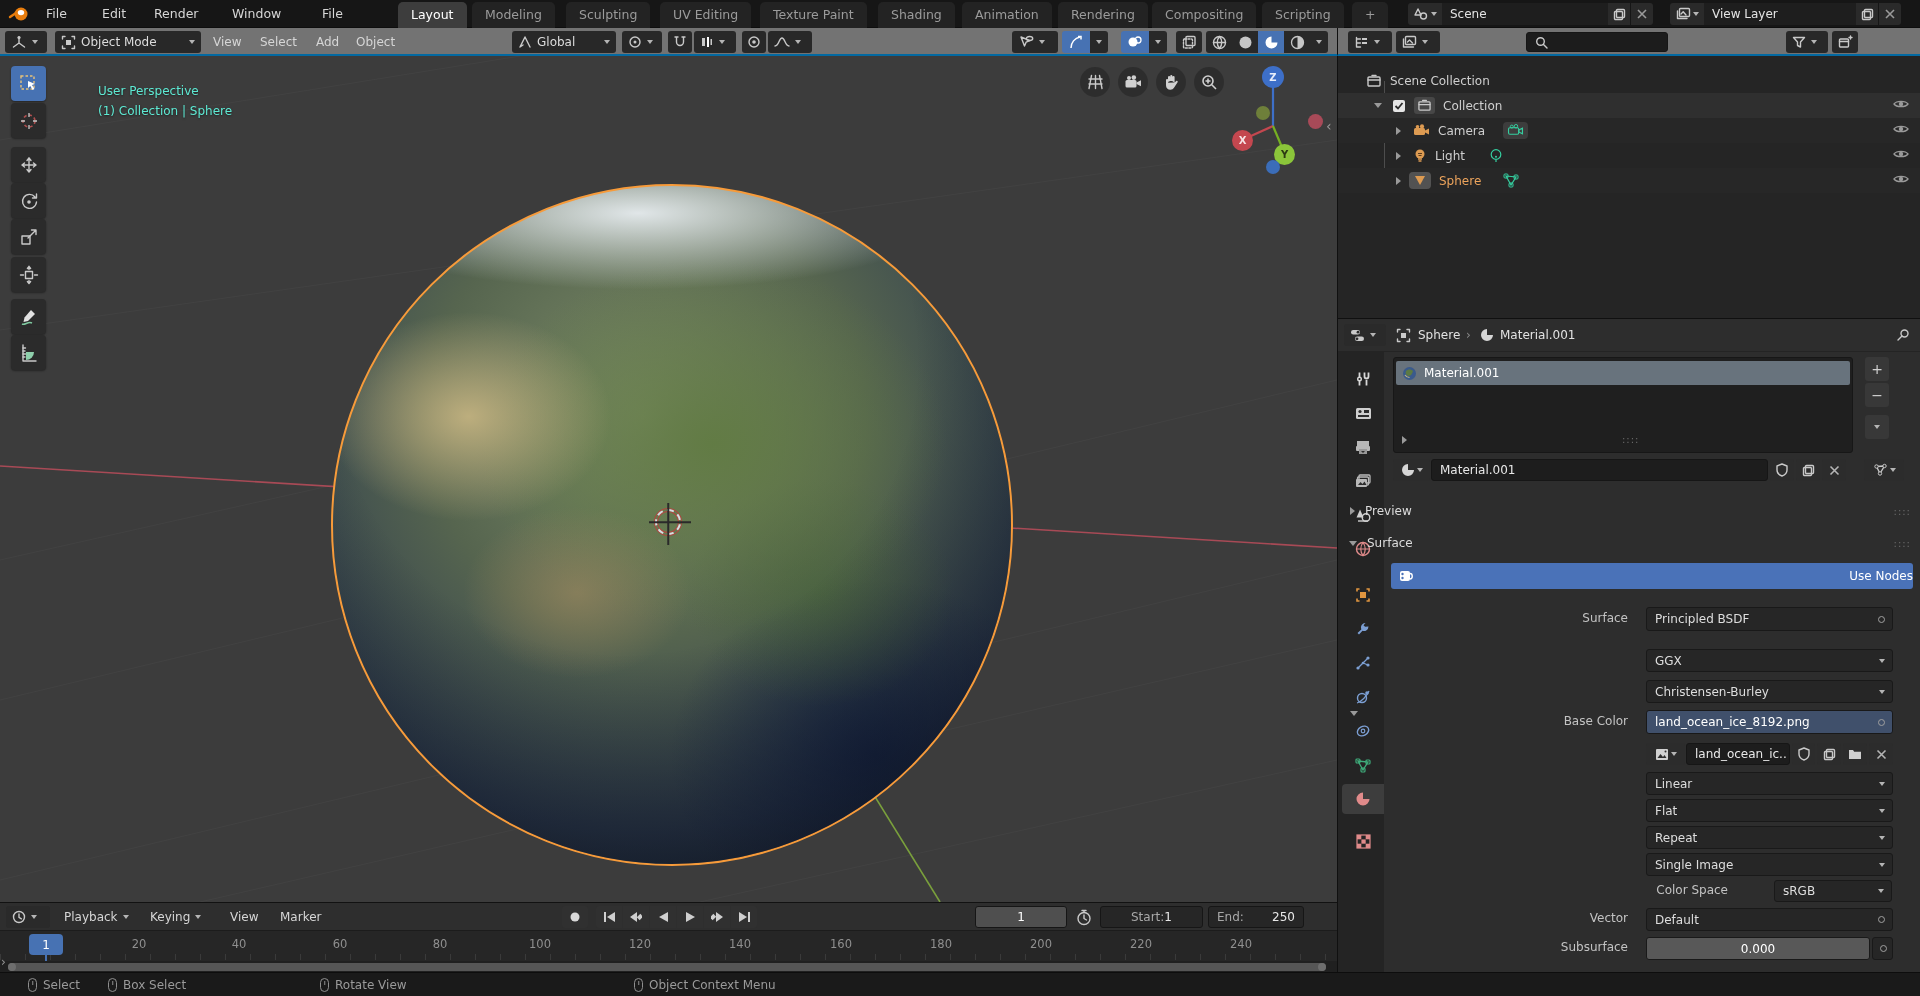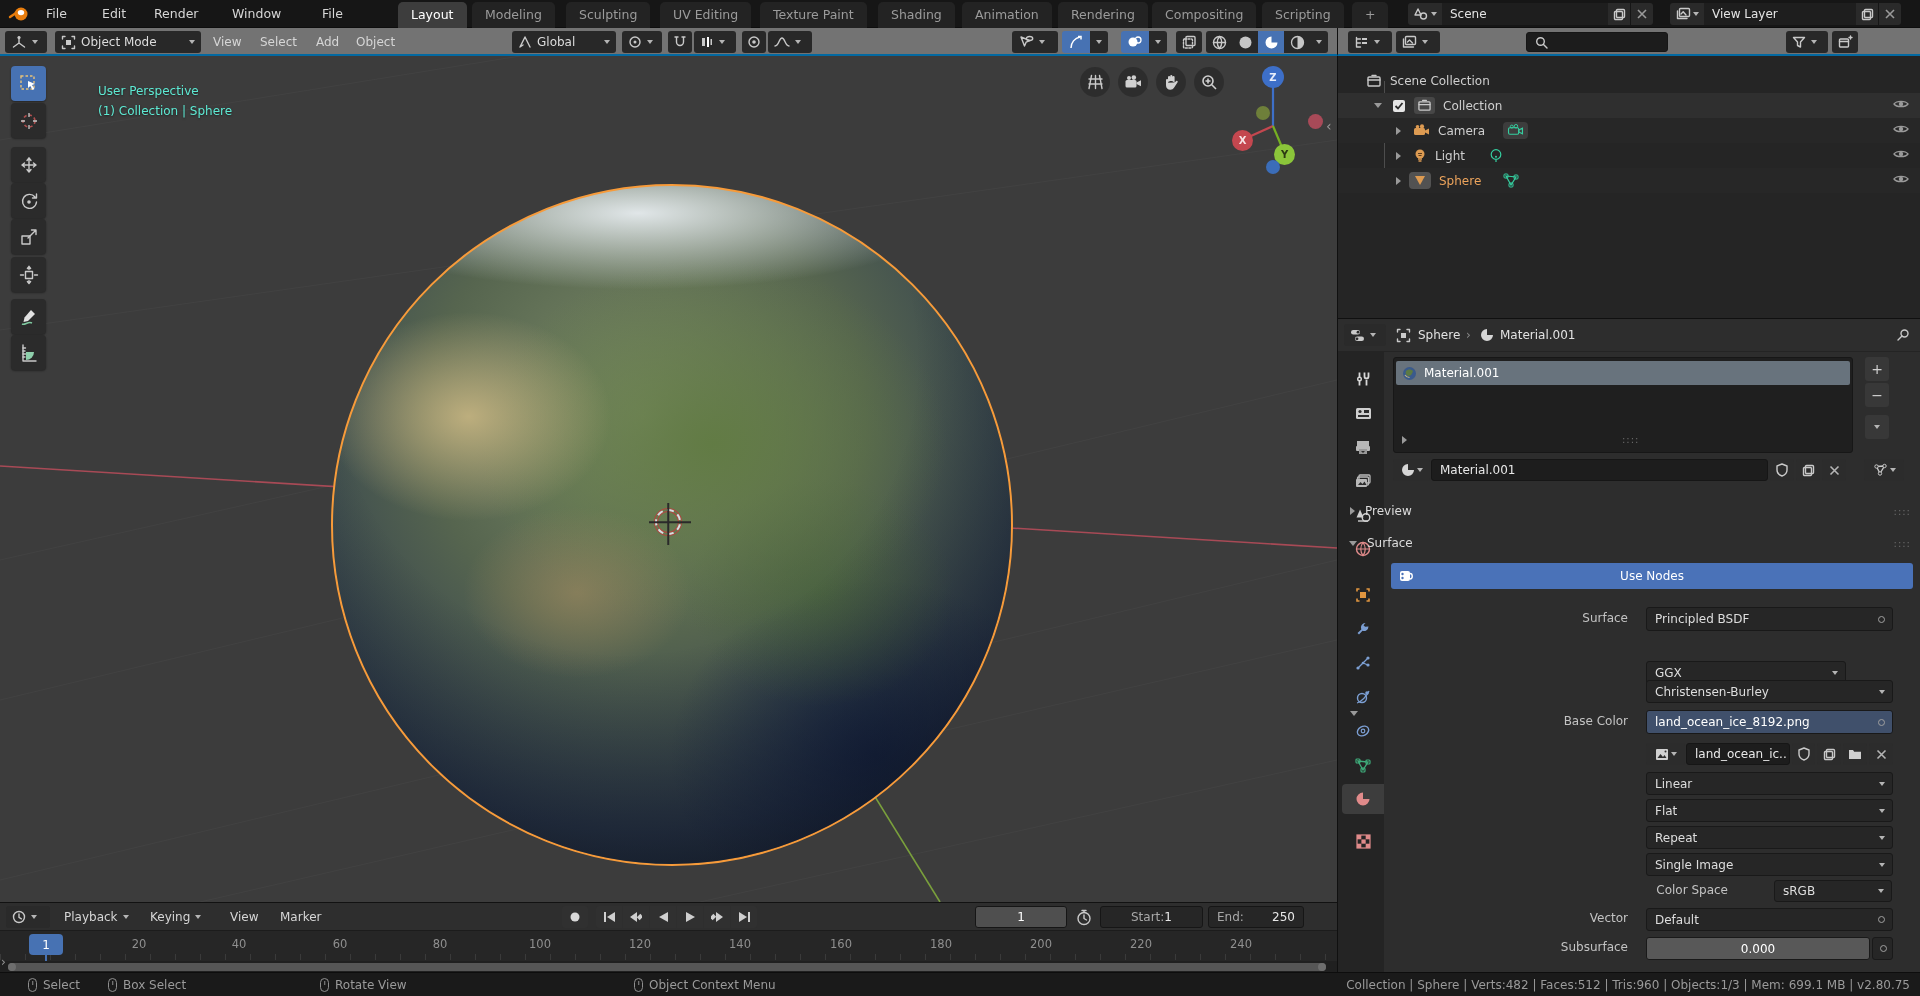--- a/index.html
+++ b/index.html
@@ -69,21 +69,21 @@
   .field{position:absolute;background:#1d1d1d;border:1px solid #161616;border-radius:3px;display:flex;align-items:center;padding:0 8px;color:#e8e8e8}
   .drop{position:absolute;background:#262626;border:1px solid #191919;border-radius:3px;display:flex;align-items:center;padding:0 8px;color:#dedede}
   .drop .chev{position:absolute;right:7px}
   .plabel{position:absolute;color:#c3c3c3;text-align:right}
   .socket{position:absolute;right:7px;width:7px;height:7px;border:1.5px solid #9f9f9f;border-radius:50%}
   .miniicon{position:absolute;top:0;height:22px;width:24px;background:#2c2c2c;border-radius:3px;display:flex;align-items:center;justify-content:center}
   .grip{position:absolute;color:#6b6b6b;font-size:10px;letter-spacing:1px}
   .slotlist{position:absolute;left:55px;top:38px;width:460px;height:96px;background:#1f1f1f;border:1px solid #171717;border-radius:3px}
   .slotrow{position:absolute;left:2px;top:3px;width:454px;height:24px;background:#68737d;border-radius:2px;display:flex;align-items:center;gap:7px;padding:0 6px;color:#fff}
   .sideb{position:absolute;width:24px;height:24px;background:#383838;border-radius:3px;display:flex;align-items:center;justify-content:center;color:#d0d0d0;font-size:14px}
-  .usenodes{position:absolute;left:53px;top:244px;width:522px;height:26px;background:#4a72b8;border-radius:3px;display:flex;align-items:center;justify-content:center;color:#fff}
+  .usenodes{position:absolute;left:53px;top:244px;width:522px;height:26px;background:#4a72b8;border-radius:3px;display:flex;align-items:center;justify-content:flex-end;color:#fff}
   .sechead{position:absolute;left:0;width:583px;height:24px;display:flex;align-items:center;color:#dcdcdc}
   .tri-r{width:0;height:0;border-top:4px solid transparent;border-bottom:4px solid transparent;border-left:5px solid #9a9a9a}
   .tri-d{width:0;height:0;border-left:4px solid transparent;border-right:4px solid transparent;border-top:5px solid #9a9a9a}
 
   
   .timeline{position:absolute;left:0;top:902px;width:1337px;height:70px;background:#272727;border-top:1px solid #121212}
   .tl-header{position:absolute;left:0;top:0;width:1337px;height:28px;background:#2e2e2e;border-bottom:1px solid #1c1c1c}
   .transport{position:absolute;top:3px;width:26px;height:22px;background:#303030;display:flex;align-items:center;justify-content:center}
   .ruler-num{position:absolute;top:6px;color:#8f8f8f;font-size:11.5px;transform:translateX(-50%)}
   .framebadge{position:absolute;left:29px;top:3px;width:34px;height:21px;background:#4772b3;border-radius:4px;color:#fff;display:flex;align-items:center;justify-content:center}
@@ -740,21 +740,21 @@
       </svg>
     <span>Use Nodes</span>
   </div>
 
   <div class="plabel" style="left:100px;top:292px;width:190px">Surface</div>
   <div class="drop" style="left:308px;top:288px;width:247px;height:24px">
     <span>Principled BSDF</span>
       <span class="socket"></span>
   </div>
 
-  <div class="drop" style="left:308px;top:342px;width:200px;height:23px">
+  <div class="drop" style="left:308px;top:330px;width:247px;height:23px">
     <span>GGX</span>
       <span class="chev"></span>
   </div>
   <div class="drop" style="left:308px;top:361px;width:247px;height:23px">
     <span>Christensen-Burley</span>
       <span class="chev"></span>
   </div>
 
   <div class="abs" style="left:12px;top:397px"><span class="tri-d"></span></div>
   <div class="plabel" style="left:100px;top:395px;width:190px">Base Color</div>
@@ -947,16 +947,13 @@
     <span>Box Select</span>
   </div>
   <div class="hint" style="left:320px">
     <span class="mouse"></span>
     <span>Rotate View</span>
   </div>
   <div class="hint" style="left:634px">
     <span class="mouse"></span>
     <span>Object Context Menu</span>
   </div>
-  <div class="hint" style="right:10px">
-    <span>Collection | Sphere | Verts:482 | Faces:512 | Tris:960 | Objects:1/3 | Mem: 699.1 MB | v2.80.75</span>
-  </div>
 </div>
 
 </body></html>

